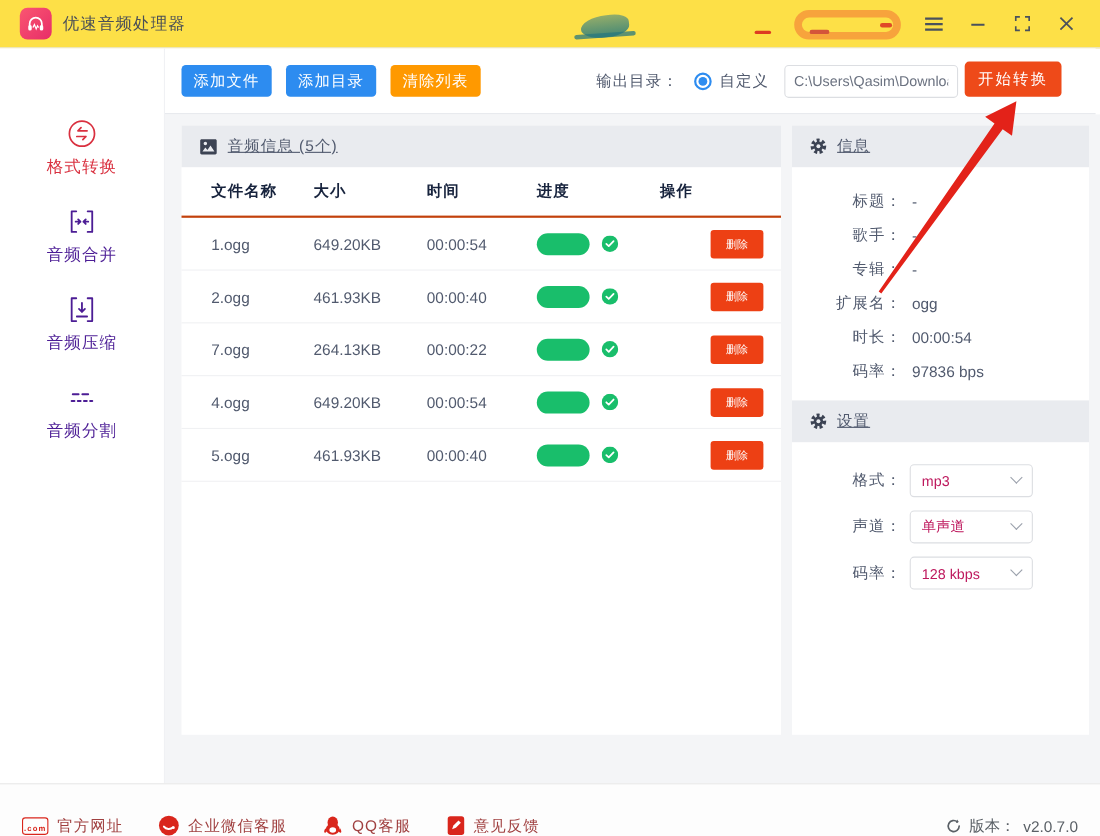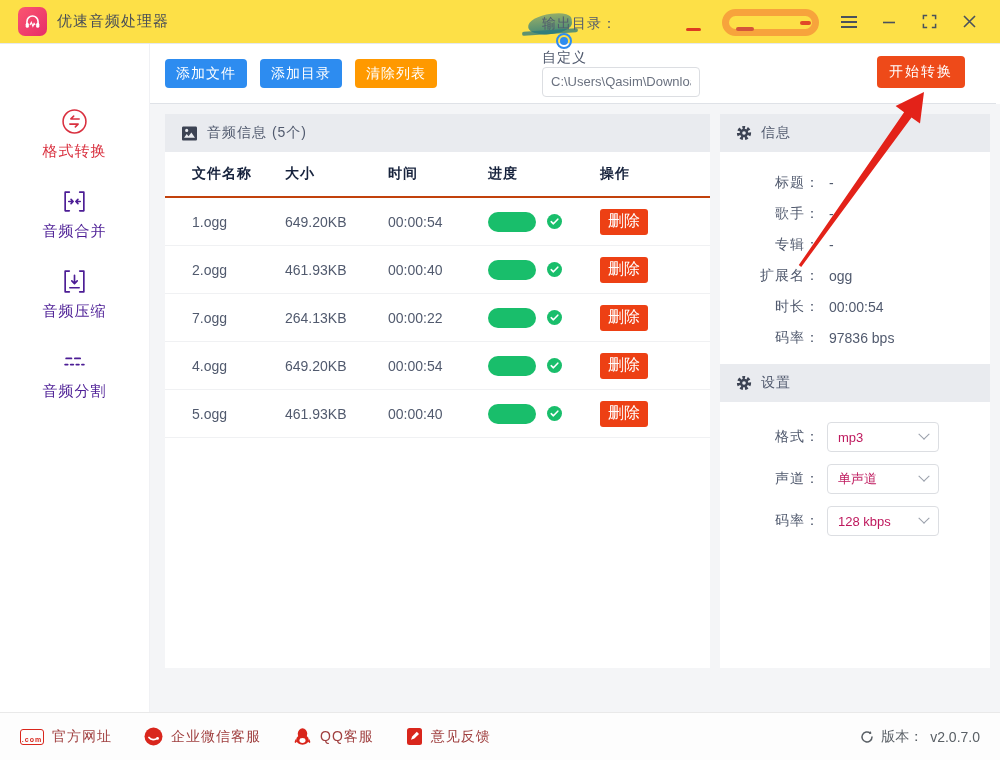--- a/index.html
+++ b/index.html
@@ -38,68 +38,68 @@
   .side-item.active { color:#d9303f; }
   .side-label { font-size:15px; letter-spacing:1px; }
 
   
   .toolbar { position:absolute; top:44px; left:150px; right:4px; height:60px; background:#fff;
              border-bottom:1px solid #dfe2e7; display:flex; align-items:center; padding-left:15px; }
   .btn { border:none; border-radius:4px; color:#fff; font-size:14px; height:29px; padding:0 11px;
          cursor:pointer; font-family:inherit; letter-spacing:1px; }
   .btn-blue { background:#2d8cf0; margin-right:13px; }
   .btn-orange { background:#ff9900; }
-  .out-group { display:flex; align-items:flex-start; margin-left:105px;flex-direction:column; }
+  .out-group { display:flex; align-items:center; margin-left:105px; }
   .out-label { font-size:14px; color:#515a6e; letter-spacing:1px; }
   .radio { width:16px; height:16px; border:2px solid #2d8cf0; border-radius:50%; margin:0 7px 0 14px;
            display:flex; align-items:center; justify-content:center; cursor:pointer; }
   .radio .dot { width:8px; height:8px; background:#2d8cf0; border-radius:50%; }
   .radio-label { font-size:14px; color:#515a6e; margin-right:14px; letter-spacing:1px; }
   .path-input { width:158px; height:30px; border:1px solid #dcdee2; border-radius:4px; padding:0 8px;
                 font-size:13px; color:#6b7280; font-family:inherit; background:#fff; overflow:hidden; }
   .more-btn { font-size:16px; color:#444b57; font-weight:bold; background:none; border:none;
               margin:0 10px 0 12px; cursor:pointer; letter-spacing:1px; }
   .start-btn { position:absolute; right:31px; top:12px; width:88px; height:32px; background:#ee4a19;
                color:#fff; border:none; border-radius:4px; font-size:14px; cursor:pointer;
                font-family:inherit; letter-spacing:2px; }
 
   
   .content { position:absolute; top:104px; left:150px; right:0; bottom:48px; background:#f4f5f7; }
   .panel { position:absolute; background:#fff; }
   .panel-header { height:38px; background:#e9ebef; display:flex; align-items:center; gap:9px;
-                  padding-left:16px; font-size:14px; color:#515a6e; letter-spacing:1px; }
+                  padding-left:16px; font-size:14px; color:#515a6e; letter-spacing:1px;text-decoration:underline; }
 
   .file-panel { left:15px; top:10px; width:545px; height:554px; }
   .tbl-header { display:grid; grid-template-columns:93px 103px 100px 112px 1fr; padding-left:27px;
                 height:46px; align-items:center; border-bottom:2px solid #c2410c;
                 font-size:14px; font-weight:bold; color:#17233d; letter-spacing:1px; }
   .tbl-row { display:grid; grid-template-columns:93px 103px 100px 112px 1fr; padding-left:27px;
              height:48px; align-items:center; border-bottom:1px solid #f0f1f3;
              font-size:14px; color:#515a6e; }
   .progress-cell { display:flex; align-items:center; gap:11px; }
   .pill { width:48px; height:20px; border-radius:10px; background:#19be6b; }
   .del-btn { width:48px; height:26px; background:#ed4014; color:#fff; border:none; border-radius:3px;
-             font-size:16px; cursor:pointer; font-family:inherit; }
+             font-size:10px; cursor:pointer; font-family:inherit;margin-left:46px; }
 
   .right-panel { left:570px; top:10px; width:270px; height:554px; }
   .kv-section { padding-top:15px; height:212px; }
   .kv-row { display:flex; height:31px; align-items:center; font-size:14px; color:#515a6e; }
   .kv-label { width:100px; text-align:right; letter-spacing:1px; }
   .kv-value { margin-left:9px; }
   .set-section { padding-top:20px; }
   .set-row { display:flex; align-items:center; margin-bottom:12px; font-size:14px; color:#515a6e; }
   .select { width:112px; height:30px; border:1px solid #dcdee2; border-radius:4px; margin-left:7px;
             display:flex; align-items:center; padding:0 10px; font-size:13px; color:#be185d;
             background:#fff; cursor:pointer; }
   .chevron { margin-left:auto; width:8px; height:8px; border-right:1.5px solid #9aa0ab;
              border-bottom:1.5px solid #9aa0ab; transform:rotate(45deg) translate(-2px,-2px); }
 
   
   .footer { position:absolute; left:0; right:0; bottom:0; height:48px; background:#fdfdfd;
-            border-top:1px solid #e9e9e9; display:flex; align-items:center; padding:0 20px; }
+            border-top:1px solid #e9e9e9; display:flex; align-items:flex-end; padding:0 20px; }
   .f-link { display:flex; align-items:center; gap:8px; margin-right:32px; color:#a04040;
             font-size:14px; cursor:pointer; letter-spacing:1px; }
   .com-badge { width:24px; height:16px; border:1.6px solid #d9261c; border-radius:3px; color:#d9261c;
                font-size:7px; font-weight:bold; display:flex; align-items:flex-end; justify-content:center;
                padding-bottom:1px; }
   .version { margin-left:auto; display:flex; align-items:center; gap:7px; color:#5a6066; font-size:14px; }
 
   .arrow-overlay { position:absolute; inset:0; width:1000px; height:760px; pointer-events:none; z-index:50; }
 
   svg { display:block; }

